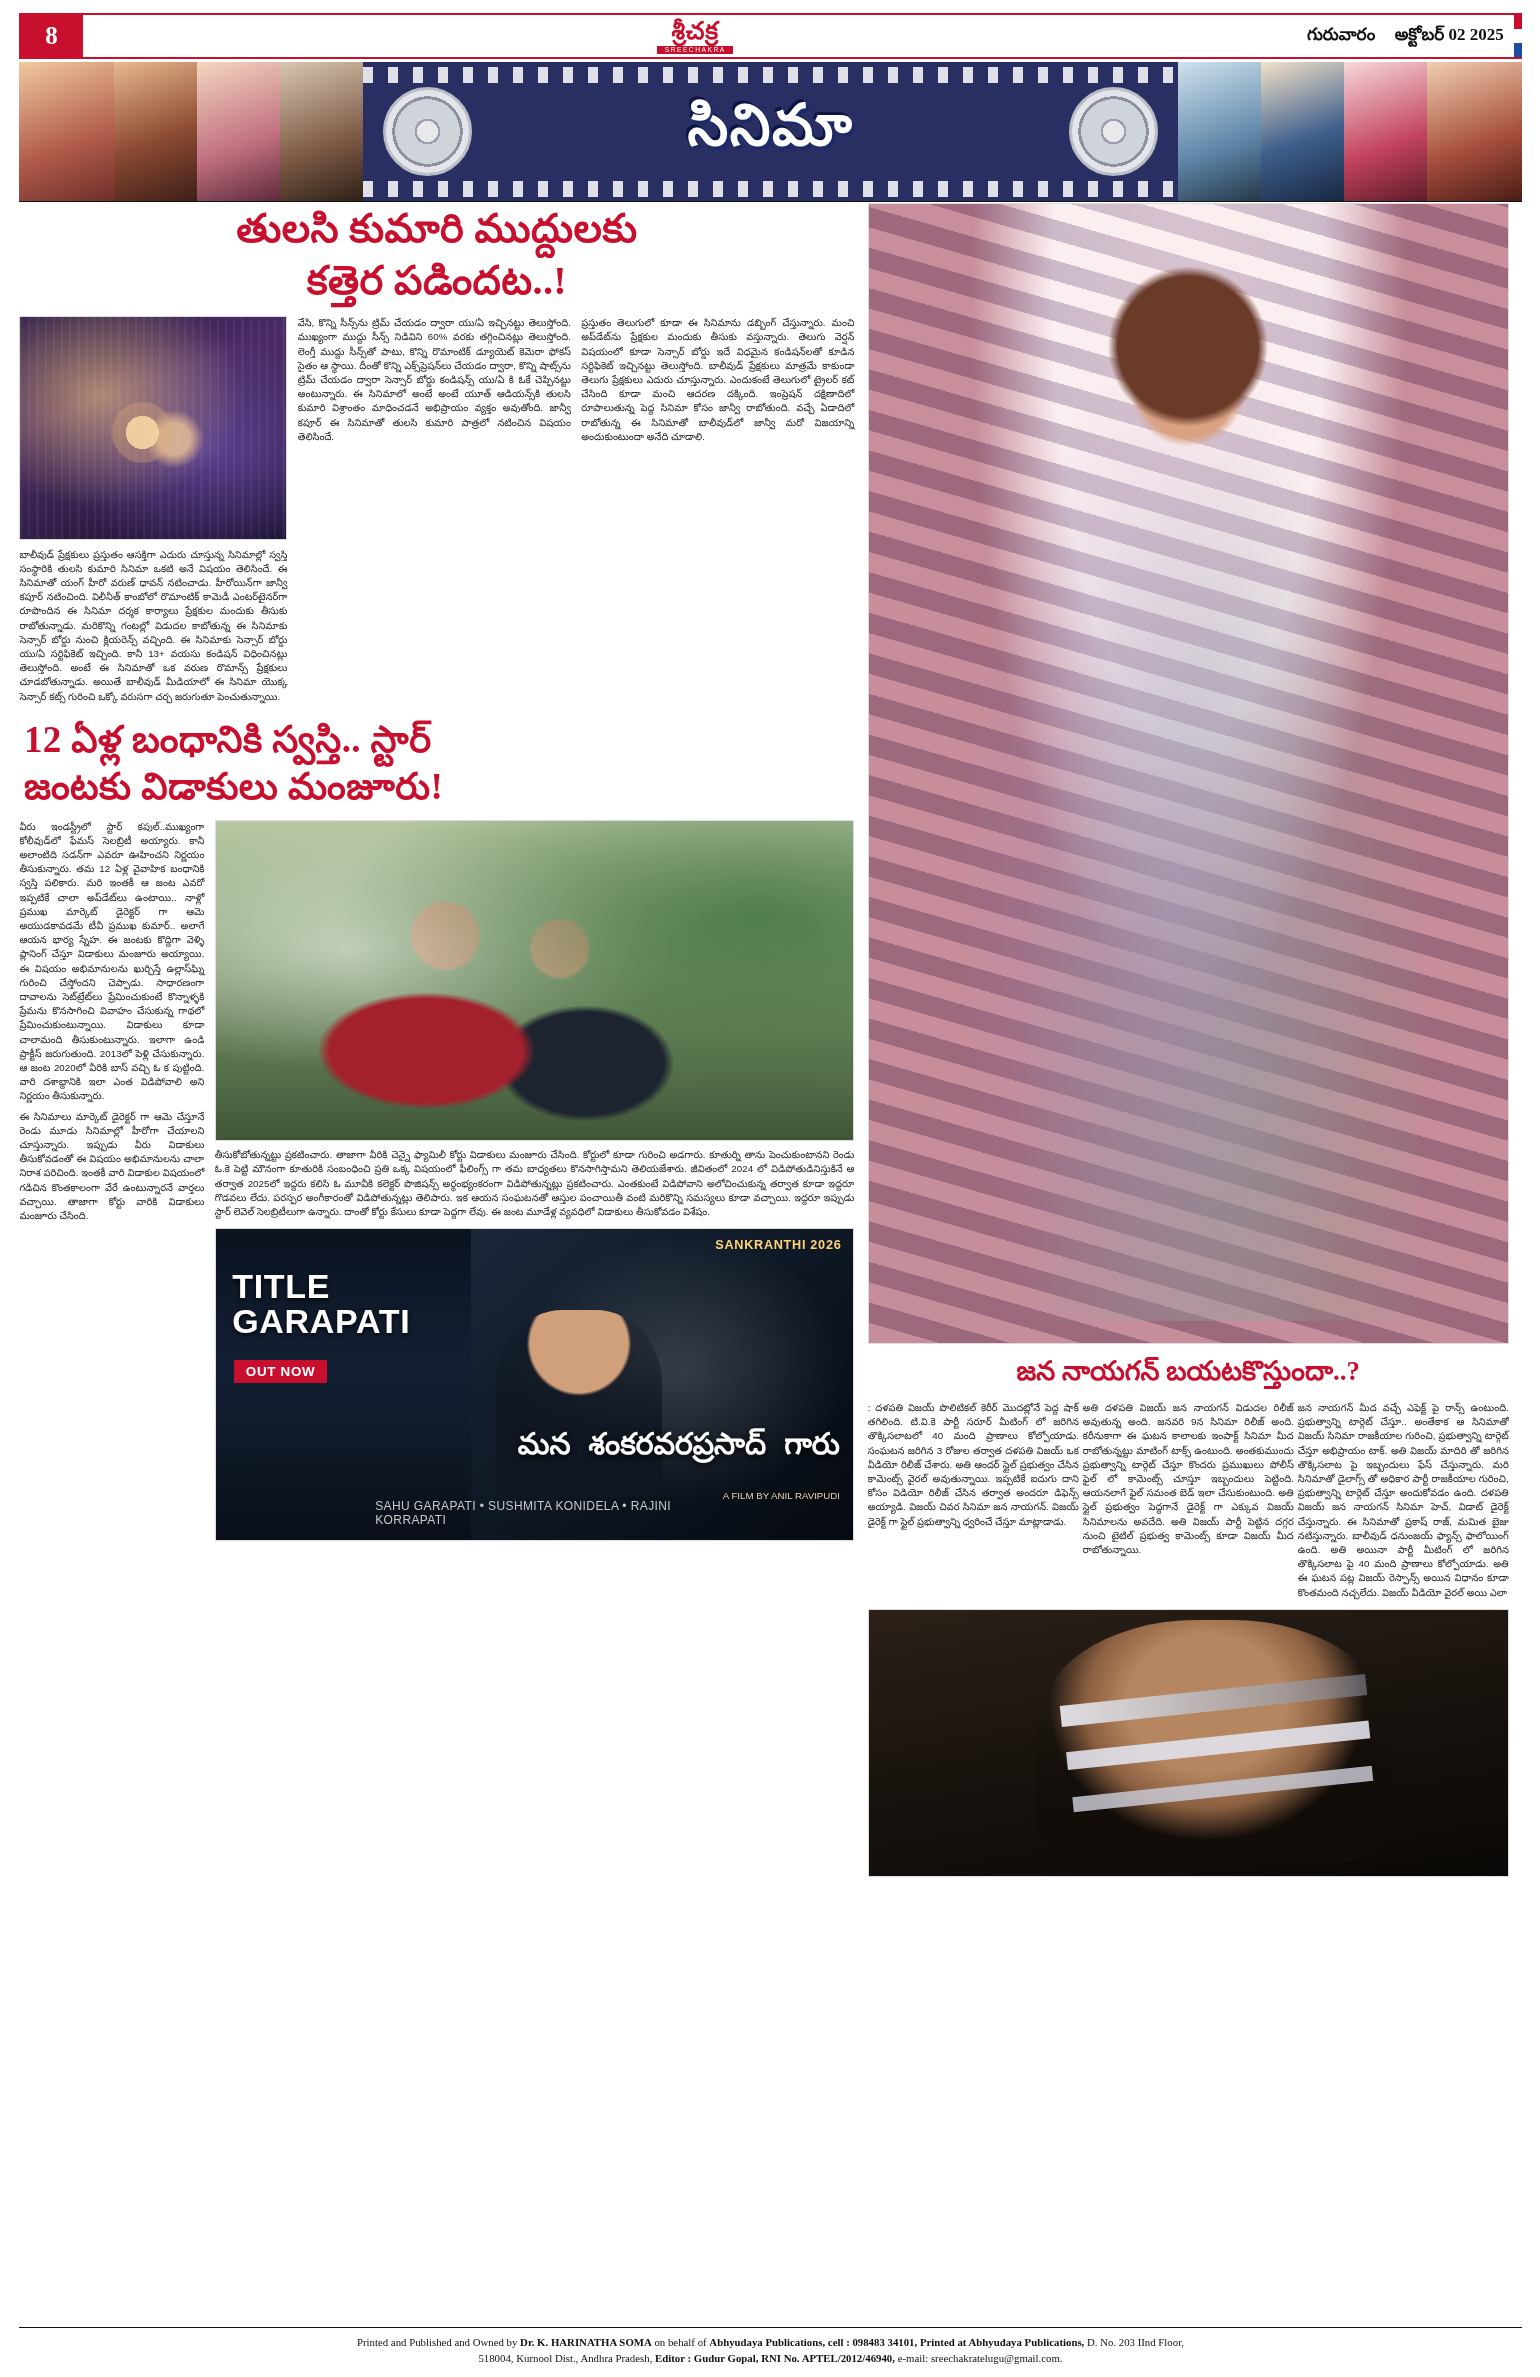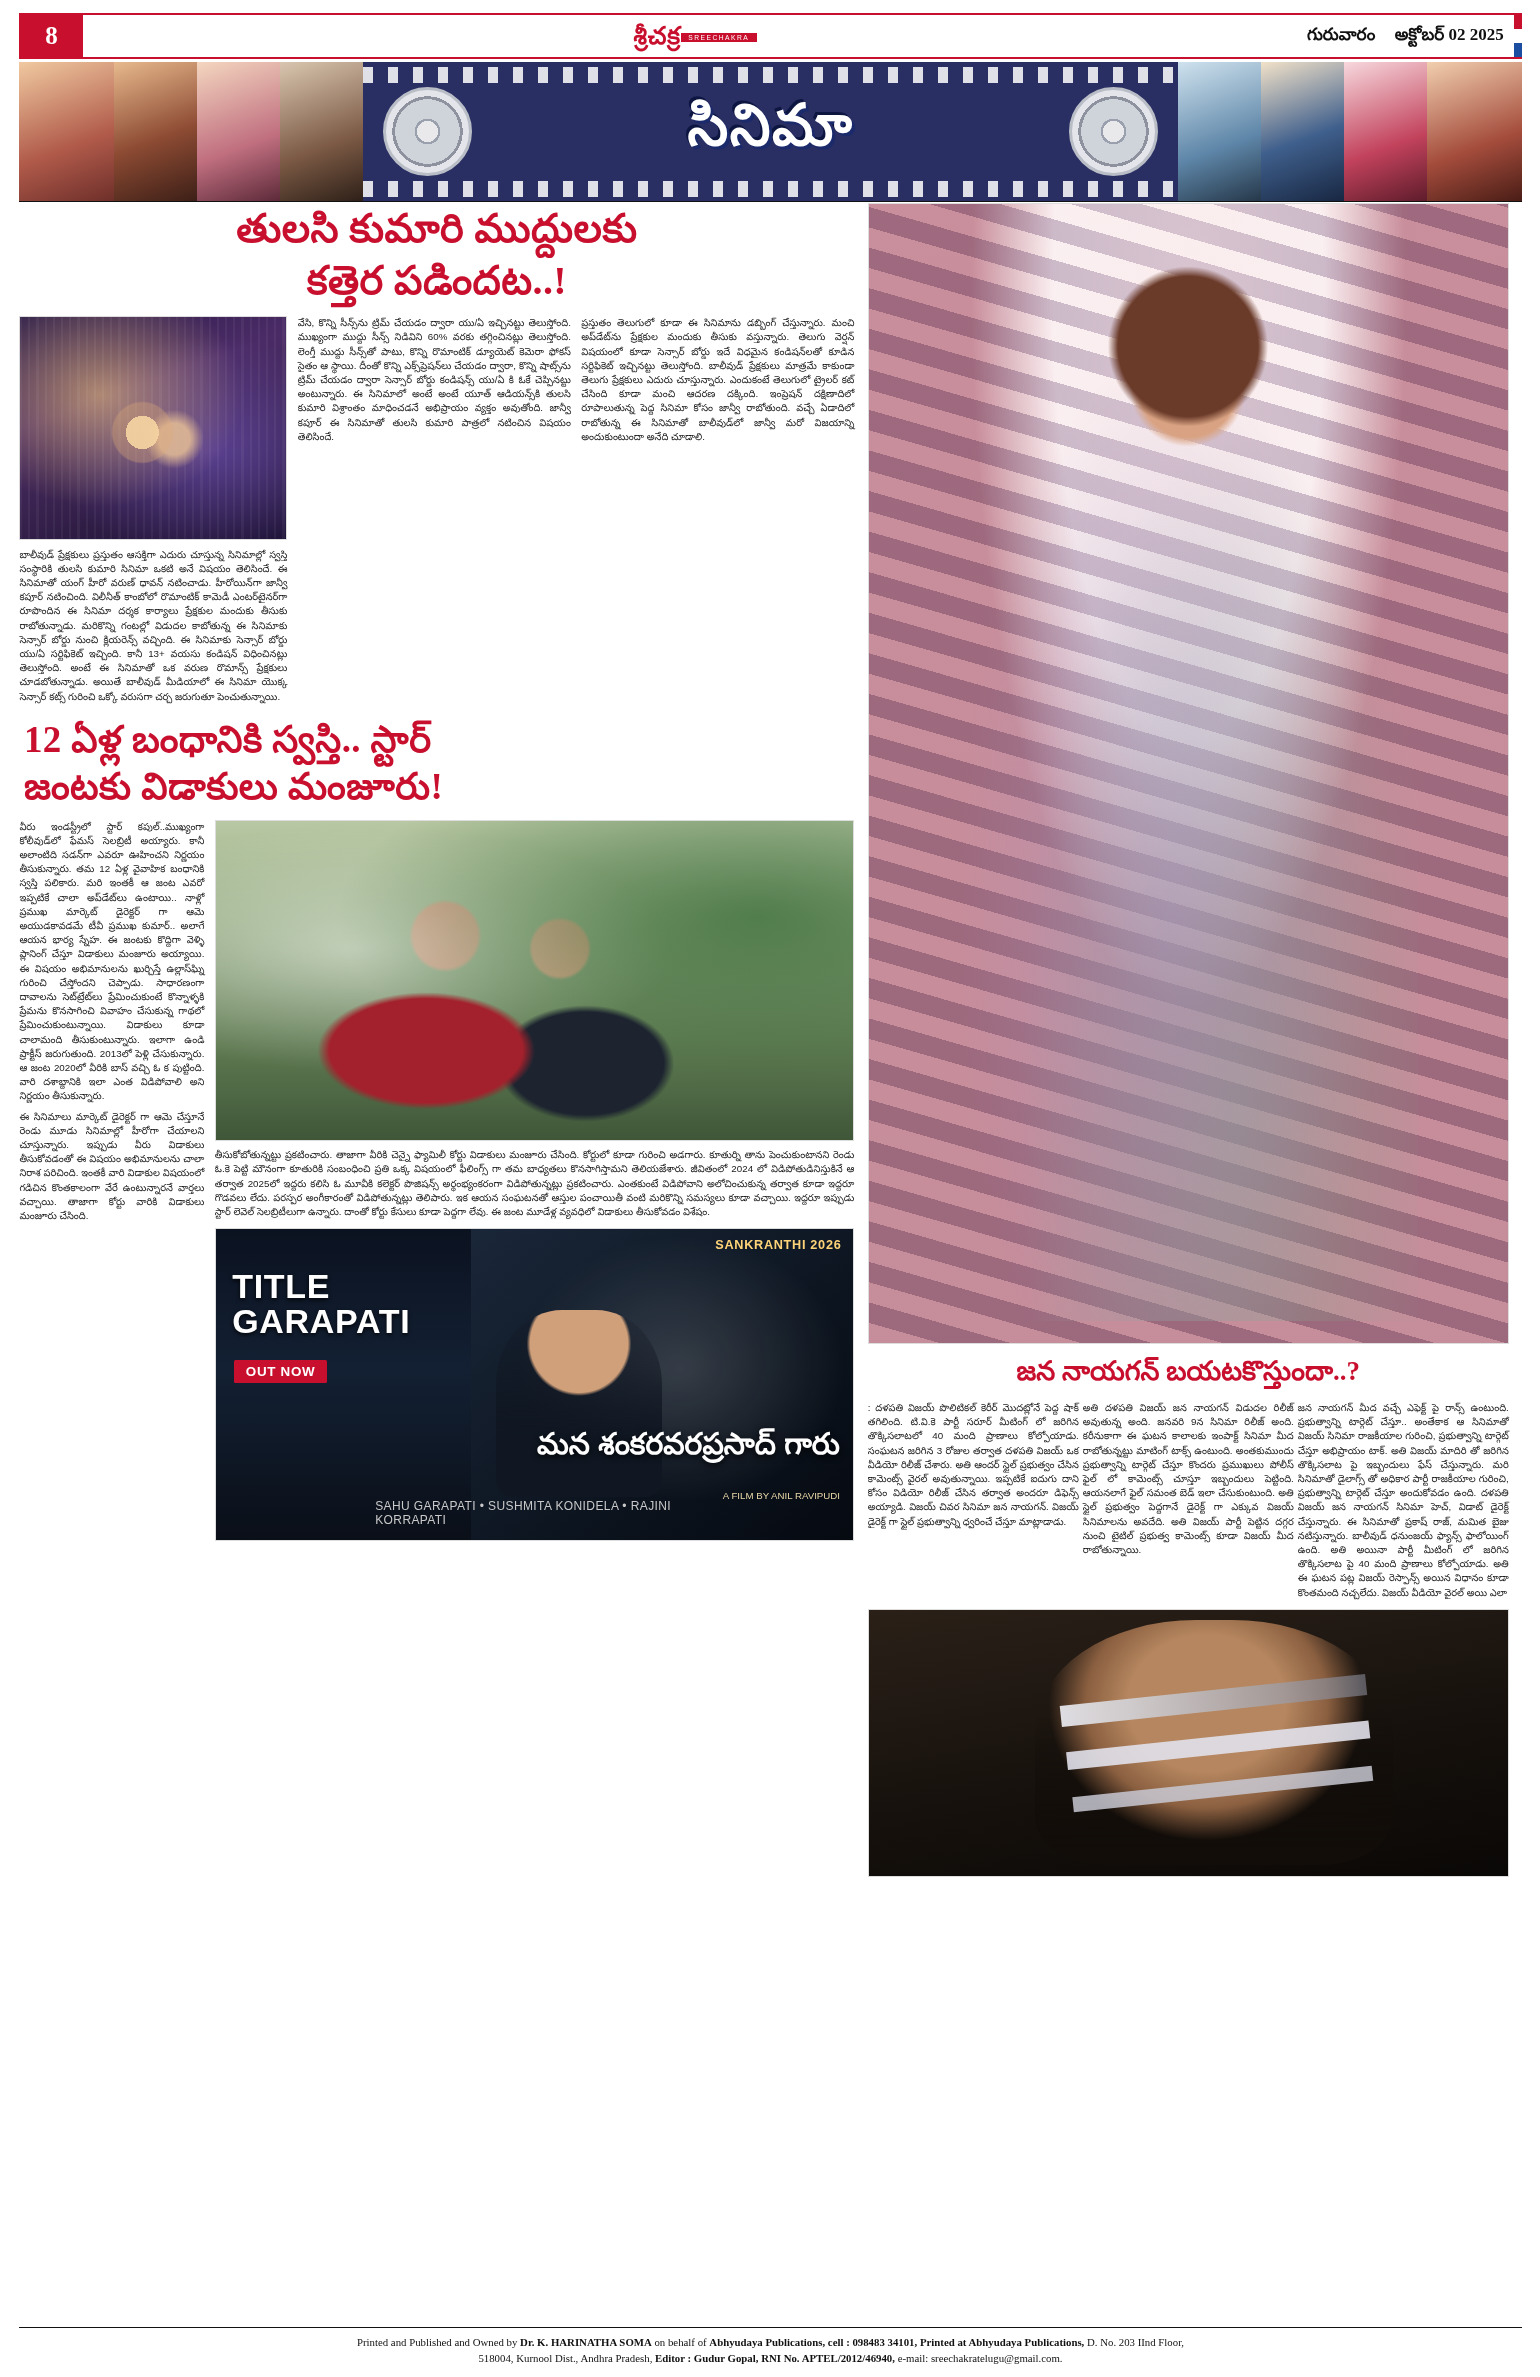--- a/index.html
+++ b/index.html
@@ -37,21 +37,21 @@
     color: #fff;
     font-size: 25px;
     font-weight: bold;
     display: flex;
     align-items: center;
     justify-content: center;
     font-family: "Liberation Serif", serif;
   }
   .mast-left-fill { flex: 1; height:100%; background:#fff; }
   .mast-logo {
-    display:flex; flex-direction:row; align-items:center; justify-content:center;
+    display:flex; flex-direction:column; align-items:center; justify-content:center;
     padding: 0 13.4px;
   }
   .mast-logo .logo-main {
     font-family: "Liberation Serif", serif;
     font-size: 24.6px;
     font-weight: bold;
     color: #c8102e;
     letter-spacing: 0.7px;
     line-height: 1;
   }
@@ -255,21 +255,21 @@
     background:#c8102e; color:#fff; font-weight:bold;
     font-size: 13.4px; padding: 3.7px 12px; border-radius: 1.5px;
     letter-spacing: 0.7px;
   }
   .ph-poster .pz-sankranthi {
     position:absolute; right: 12px; top: 9px;
     color:#ffd479; font-size: 12.7px; font-weight:bold; letter-spacing:0.7px;
   }
   .ph-poster .pz-film {
     position:absolute; right: 13.4px; bottom: 72px;
-    color:#fff; font-family:Liberation Sans, sans-serif; font-weight:bold;
+    color:#fff; font-family:Liberation Mono, monospace; font-weight:bold;
     font-size: 30px; text-shadow: 0 1.5px 6px rgba(0,0,0,.9);
   }
   .ph-poster .pz-credit {
     position:absolute; right: 13.4px; bottom: 39px;
     color:#e8d7a8; font-size: 9.7px;
   }
   .ph-poster .pz-credit2 {
     position:absolute; left: 50%; transform: translateX(-50%); bottom: 13.4px;
     color:#c9c9c9; font-size: 12px; letter-spacing:0.4px;
   }

